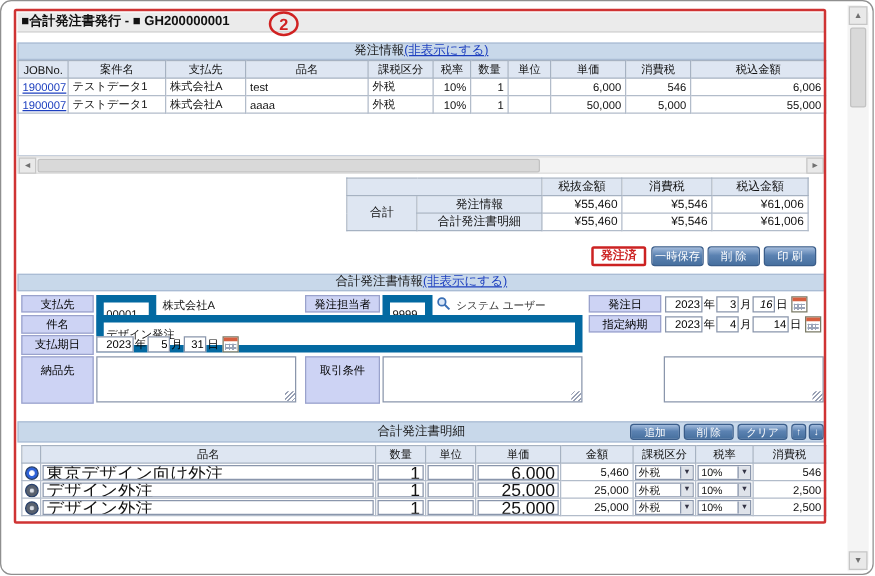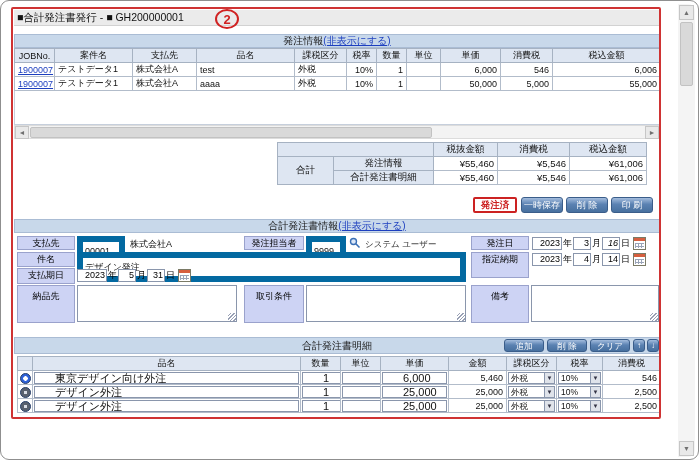--- a/index.html
+++ b/index.html
@@ -1,19 +1,19 @@
 <!DOCTYPE html>
 <html><head>
 <meta charset="utf-8">
 <style>
   *{box-sizing:border-box;margin:0;padding:0}
   html,body{width:700px;height:461px;background:#fff;font-family:"Liberation Sans","DejaVu Sans",sans-serif}
   .window{position:absolute;left:0;top:0;width:699px;height:460px;border:1px solid #8f8f8f;border-radius:9px;background:#fff;overflow:hidden}
   .abs{position:absolute}
-  .titlebar{background:#ebebeb;border-bottom:1px solid #d2d2d2;font-size:10.5px;font-weight:normal;line-height:15px;padding-left:3px;color:#111;white-space:nowrap;overflow:hidden}
+  .titlebar{background:#ebebeb;border-bottom:1px solid #d2d2d2;font-size:10.5px;font-weight:bold;line-height:15px;padding-left:3px;color:#111;white-space:nowrap;overflow:hidden}
   .sec-bar{background:#c8d8ea;border:1px solid #aabcd4;text-align:center;font-size:10px;line-height:12px;color:#1a1a1a;white-space:nowrap}
   .hide-link{color:#1d3fbf;text-decoration:underline;cursor:pointer;font-size:10px}
   table.grid{border-collapse:collapse;table-layout:fixed;font-size:9px;color:#111}
   table.grid th{background:#dee6f2;border:1px solid #a6b2c2;font-weight:normal;height:13px;padding:0 2px;text-align:center;overflow:hidden;white-space:nowrap}
   table.grid td{background:#fff;border:1px solid #b2bcca;height:12px;padding:0 3px;overflow:hidden;white-space:nowrap}
   .num{text-align:right}
   a.joblink{color:#1d3fbf;text-decoration:underline;cursor:pointer}
   .totals th,.totals td{height:15px;font-size:9.5px}
   .totals th{background:#dde2ea}
   .btn-blue{background:linear-gradient(#a3bcdd,#5b82b2 45%,#47709f);border:1px solid #3a5d8a;border-radius:3px;color:#fff;font-size:9px;text-align:center;cursor:pointer;overflow:hidden;white-space:nowrap}
@@ -29,21 +29,21 @@
   .cal{width:13px;height:13px;border:1px solid #7a7a66;background:#fff;position:relative;margin-left:2px;cursor:pointer;flex:0 0 13px}
   .cal::before{content:"";position:absolute;left:0;top:0;right:0;height:3px;background:#d65f3f}
   .cal::after{content:"";position:absolute;left:1px;right:1px;top:5px;bottom:1px;background:repeating-linear-gradient(#9aa4b8 0 1px,transparent 1px 3px),repeating-linear-gradient(90deg,#9aa4b8 0 1px,transparent 1px 3px)}
   .mag{width:12px;height:12px;cursor:pointer}
   .hscroll{background:#f3f3f3;border:1px solid #dcdcdc}
   .sbtn{background:#e9e9e9;border:1px solid #c6c6c6;text-align:center;font-size:7px;line-height:12px;color:#707070;cursor:pointer}
   .sthumb{background:#d9d9d9;border:1px solid #c2c2c2;border-radius:2px;cursor:pointer}
   .vscroll{background:#f4f4f4}
   .detail-grid th{font-size:9px}
   .boxcell{padding:0 1px !important}
-  .cellbox{border:1px solid #8a96ac;background:#fff;height:12px;font-size:11px;line-height:11px;padding:0 20px;overflow:hidden;white-space:nowrap}
+  .cellbox{border:1px solid #8a96ac;background:#fff;height:12px;font-size:14px;line-height:11px;padding:0 2px;overflow:hidden;white-space:nowrap}
   .cellsel{position:relative;border:1px solid #8a96ac;background:#fff;height:12px;font-size:8.5px;line-height:11px;padding:0 12px 0 2px;overflow:hidden;cursor:pointer}
   .selarrow{position:absolute;right:0;top:0;bottom:0;width:10px;background:#dfe3ea;border-left:1px solid #8a96ac;font-size:6px;line-height:11px;text-align:center;color:#334}
   .radio{width:11px;height:11px;border-radius:50%;margin:1px auto 0;border:1px solid #28406a;cursor:pointer}
   .radio.sel{background:radial-gradient(circle,#ffffff 0 2px,#2e62d9 2.5px)}
   .radio.unsel{background:radial-gradient(circle,#d9dde5 0 1.5px,#59616e 2px)}
   .plaincell{font-size:9px}
   .red-frame{position:absolute;left:10px;top:6px;width:650px;height:412px;border:2px solid #cf3333;border-radius:2px;pointer-events:none;z-index:50}
   .annot{position:absolute;left:214px;top:8px;width:24px;height:20px;border:2px solid #d02222;border-radius:50%;color:#d02222;font-size:13px;font-weight:bold;text-align:center;line-height:17px;z-index:51;background:transparent;pointer-events:none}
 </style>
 </head>
@@ -180,27 +180,27 @@
       <span class="u">年</span>
     <input style="width: 18px;" value="3">
       <span class="u">月</span>
     <input style="width: 18px; font-style: italic;" value="16">
       <span class="u">日</span>
     <div class="cal"></div>
   </div>
 
   <div class="lbl abs" style="left:16px;top:251px;width:58px;height:15px">件名</div>
   <input class="inp" style="left: 76px; top: 251px; width: 389px;" value="デザイン発注">
-  <div class="lbl abs" style="left:470px;top:251px;width:58px;height:26px">指定納期</div>
+  <div class="lbl abs" style="left:470px;top:251px;width:58px;height:14px">指定納期</div>
   <div class="dategrp" style="left:531px;top:251px">
     <input style="width: 30px;" value="2023">
       <span class="u">年</span>
     <input style="width: 18px;" value="4">
       <span class="u">月</span>
-    <input style="width: 18px;" value="14">
+    <input style="width: 29px;" value="14">
       <span class="u">日</span>
     <div class="cal"></div>
   </div>
 
   <div class="lbl abs" style="left:16px;top:267px;width:58px;height:16px">支払期日</div>
   <div class="dategrp" style="left:76px;top:267px">
     <input style="width: 30px;" value="2023">
       <span class="u">年</span>
     <input style="width: 18px;" value="5">
       <span class="u">月</span>
@@ -210,21 +210,20 @@
   </div>
 
   <div class="lbl abs" style="left:16px;top:284px;width:58px;height:38px;line-height:normal;padding-top:4px">納品先</div>
   <textarea class="ta" style="left: 76px; top: 284px; width: 160px; height: 37px;"></textarea>
   <div class="resize-corner" style="left:227px;top:312px"></div>
 
   <div class="lbl abs" style="left:243px;top:284px;width:60px;height:38px;line-height:normal;padding-top:4px">取引条件</div>
   <textarea class="ta" style="left: 305px; top: 284px; width: 160px; height: 37px;"></textarea>
   <div class="resize-corner" style="left:456px;top:312px"></div>
 
-  <div class="lbl abs" style="left:470px;top:284px;width:58px;height:38px;line-height:normal;padding-top:4px">備考</div>
   <textarea class="ta" style="left: 530px; top: 284px; width: 128px; height: 37px;"></textarea>
   <div class="resize-corner" style="left:649px;top:312px"></div>
 
   <div class="sec-bar abs" style="left:13px;top:336px;width:646px;height:17px;line-height:16px">
     <span>合計発注書明細</span>
   </div>
   <div class="btn-blue abs" style="left:503px;top:338px;width:40px;height:13px;line-height:12px;font-size:8.5px"><span>追加</span></div>
   <div class="btn-blue abs" style="left:546px;top:338px;width:40px;height:13px;line-height:12px;font-size:8.5px"><span>削 除</span></div>
   <div class="btn-blue abs" style="left:589px;top:338px;width:40px;height:13px;line-height:12px;font-size:8.5px"><span>クリア</span></div>
   <div class="btn-blue abs" style="left:632px;top:338px;width:12px;height:13px;line-height:12px;font-size:8px"><span>↑</span></div>

